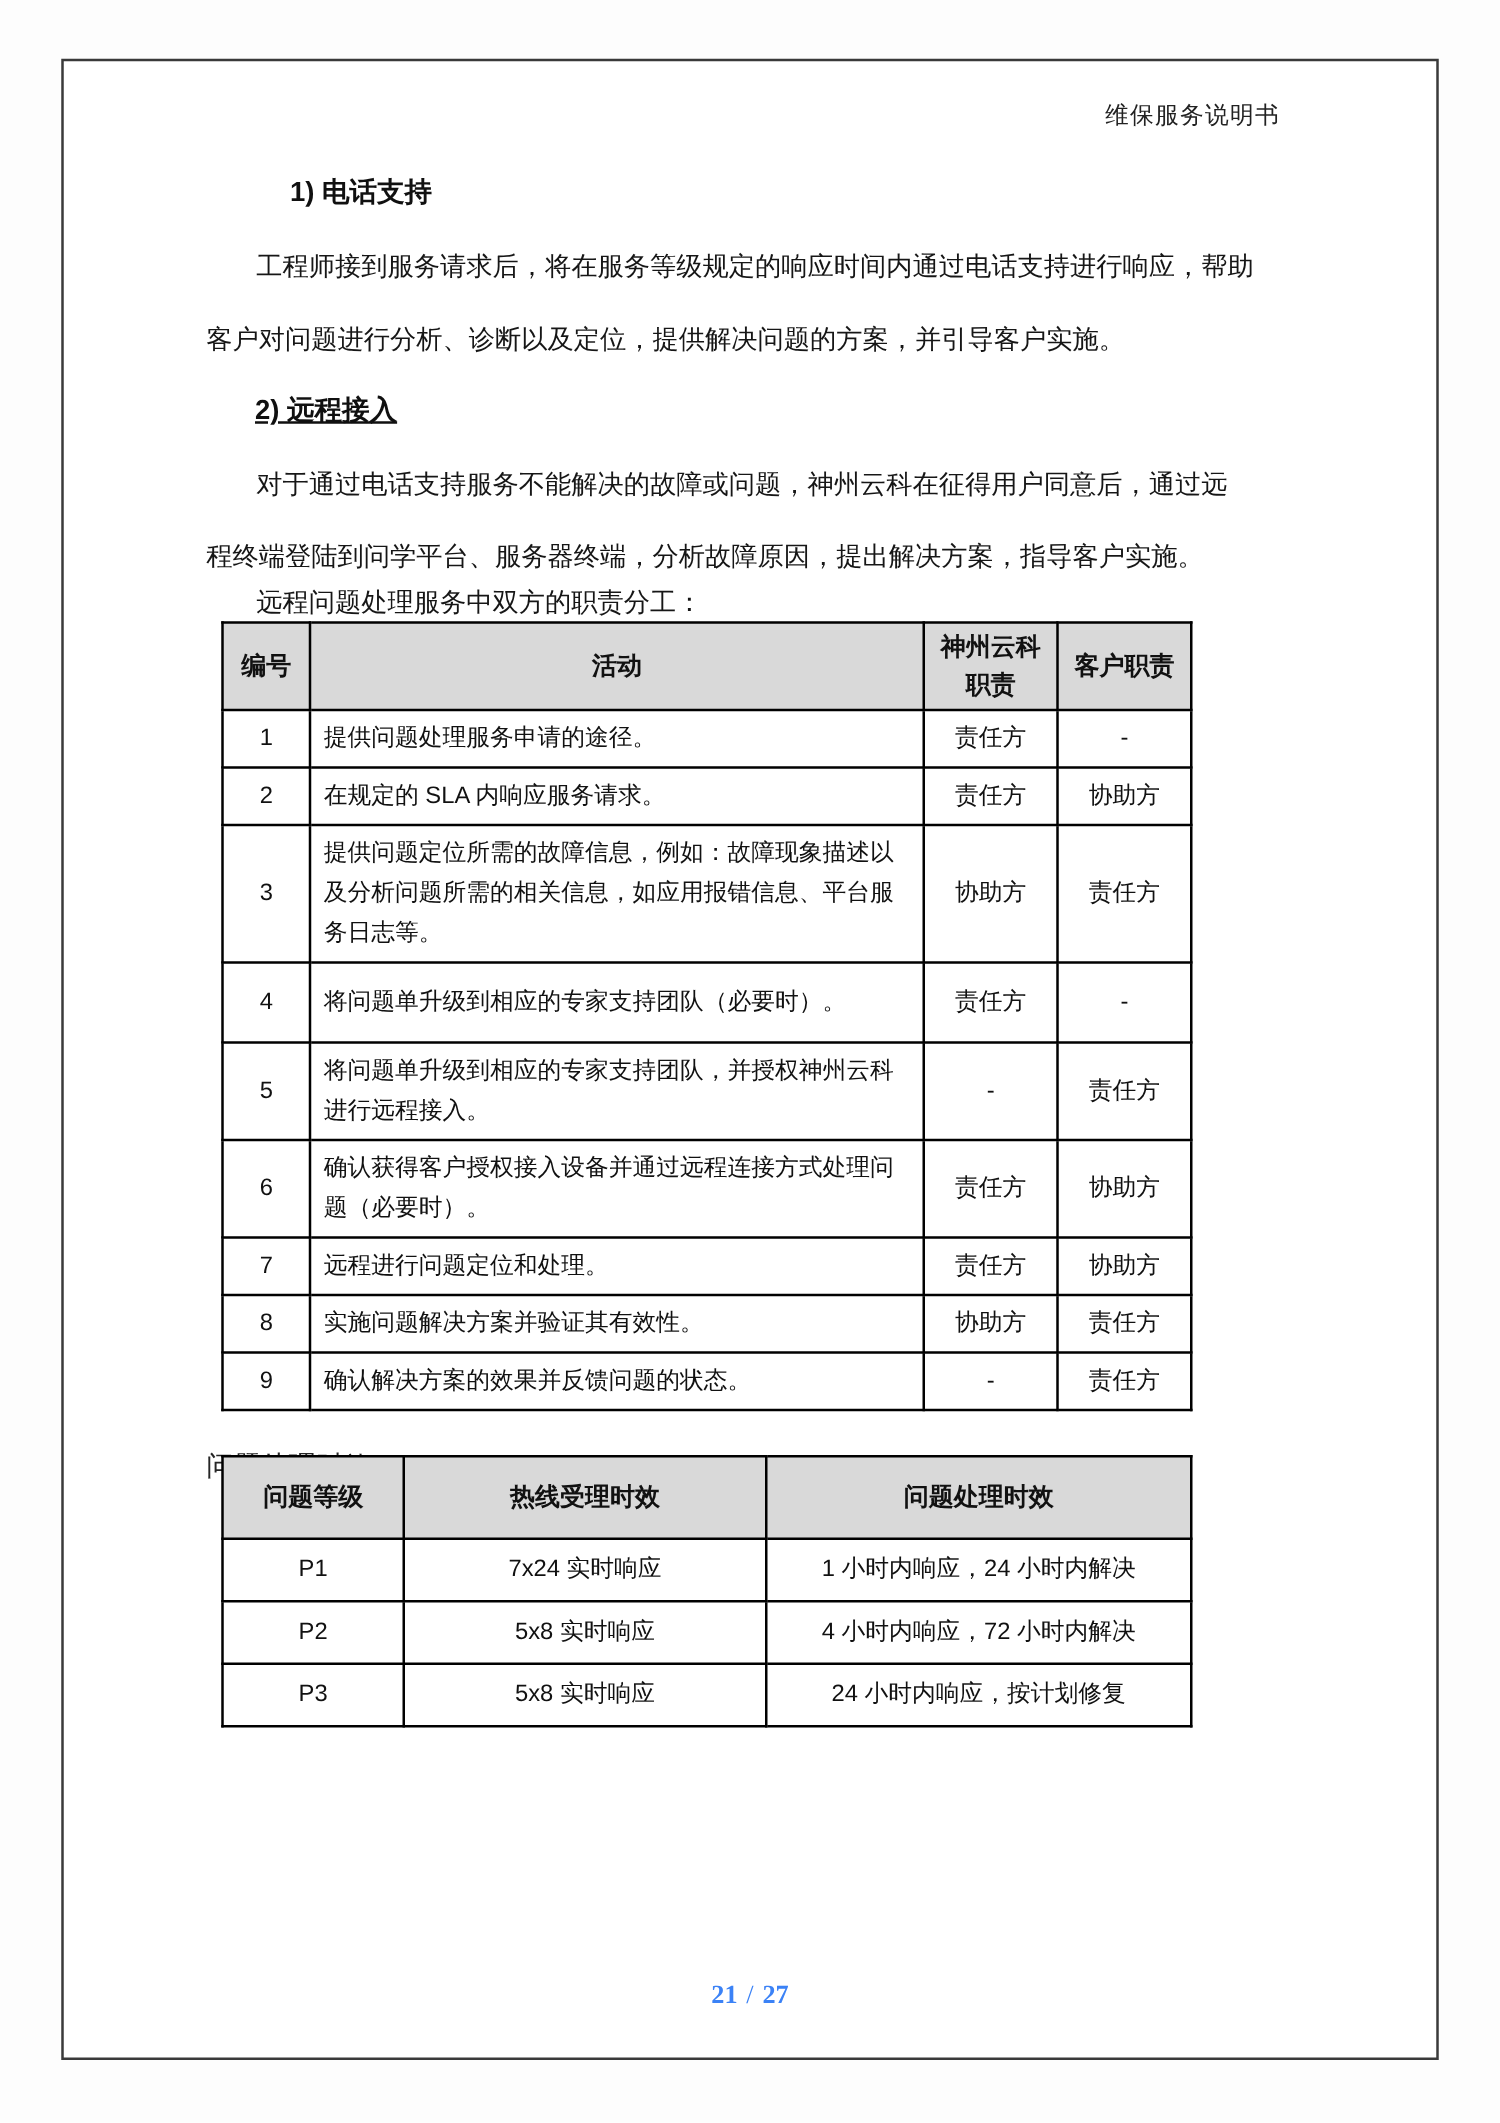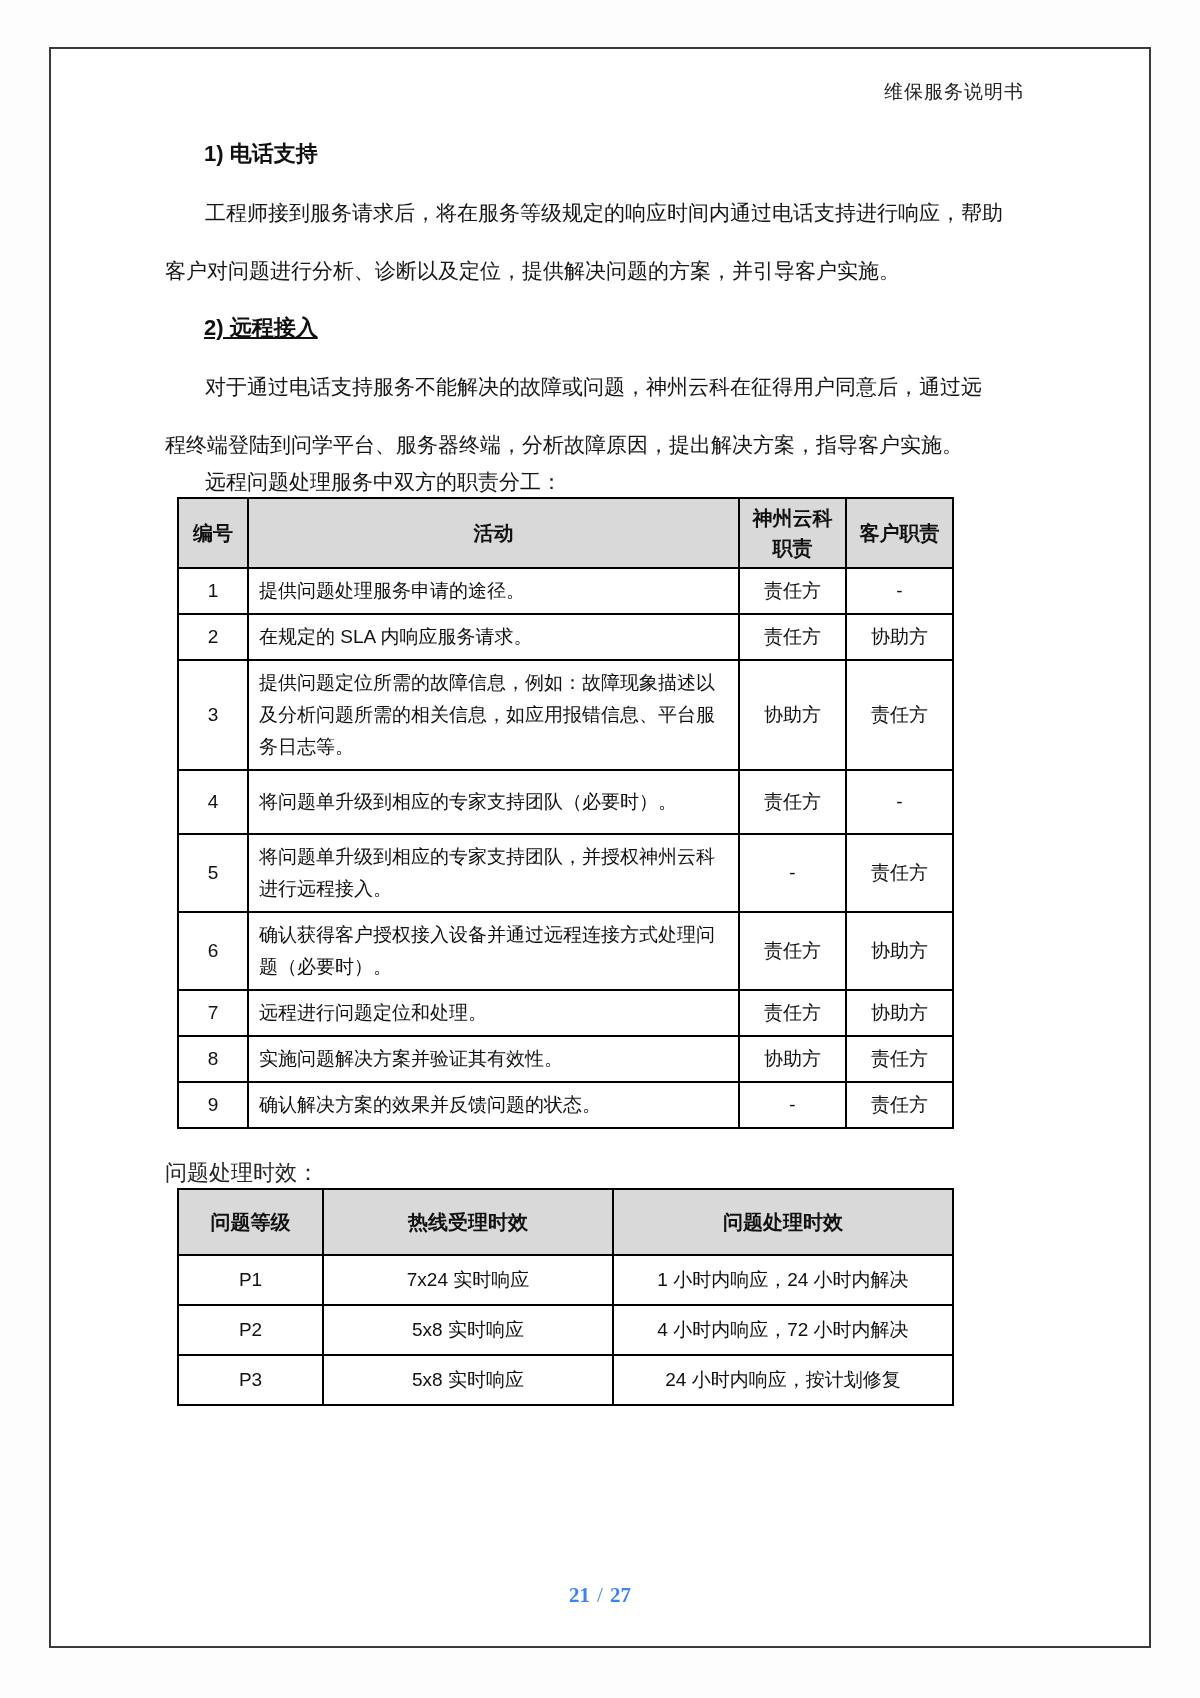--- a/index.html
+++ b/index.html
@@ -25,21 +25,21 @@
   .body-line {
     position:absolute; margin:0; font-size:21px; color:#161616; white-space:nowrap;text-align:right;
   }
   .indented { left:205px; }
   .flush { left:165px; }
   .resp-table, .time-table {
     position:absolute; left:177px; width:775px;
     border-collapse:collapse; table-layout:fixed;
   }
   .resp-table { top:497px; }
-  .time-table { top:1188px;border-radius:26px; }
+  .time-table { top:1164px;border-radius:26px; }
   th, td { border:2px solid #000; vertical-align:middle; box-sizing:border-box; }
   thead th {
     background:#d9d9d9; font-weight:700; font-size:20px; text-align:center;
     line-height:30px; padding:4px 2px;
   }
   .th-vendor { white-space:pre-line; }
   td { font-size:19px; text-align:center; padding:4px 4px; line-height:30px; }
   td.cell-activity { text-align:left; padding:6px 6px 6px 10px; line-height:32px;margin-top:41px; }
   .response-label {
     position:absolute; left:165px; top:1136px;
@@ -52,21 +52,21 @@
   }
   .page-footer .sep { font-weight:400; margin:0 7px; }
 </style>
 </head>
 <body>
 
 <div class="frame"></div>
 
 <div class="doc-header">维保服务说明书</div>
 
-<h3 class="sec-heading" style="top:139px;">1) 电话支持</h3>
+<h3 class="sec-heading" style="top:139px;margin-left:28px;">1) 电话支持</h3>
 <p class="body-line indented" style="top:199px;">工程师接到服务请求后，将在服务等级规定的响应时间内通过电话支持进行响应，帮助</p>
 <p class="body-line flush" style="top:257px;">客户对问题进行分析、诊断以及定位，提供解决问题的方案，并引导客户实施。</p>
 
 <h3 class="sec-heading" style="top:313px;text-decoration:underline;">2) 远程接入</h3>
 <p class="body-line indented" style="top:373px;">对于通过电话支持服务不能解决的故障或问题，神州云科在征得用户同意后，通过远</p>
 <p class="body-line flush" style="top:431px;">程终端登陆到问学平台、服务器终端，分析故障原因，提出解决方案，指导客户实施。</p>
 
 <p class="body-line indented" style="top:468px;">远程问题处理服务中双方的职责分工：</p>
 
 <table class="resp-table">

